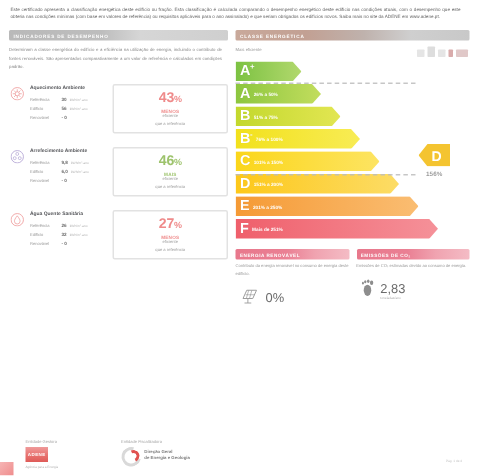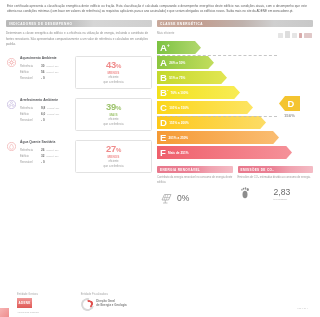--- a/index.html
+++ b/index.html
@@ -181,21 +181,21 @@
     padding-left: 3px;
   }
   .bval .num {
     font-size: 8.6px; font-weight: bold; color: #6b6b6b; line-height: 1;
   }
   .bval .num.thin { font-weight: normal; }
   .bunit {
     font-size: 2.2px; color: #b0b0b0; margin-top: 1px;
     filter: blur(0.2px);
   }
-  .bvalcol { display: flex; flex-direction: column; margin-left: 20px; }
+  .bvalcol { display: flex; flex-direction: column; }
 
   
   .footer {
     position: absolute; left: 5px; bottom: 4px;
     width: 304px; display: flex; gap: 42px; padding-left: 12px;
   }
   .fblock { display: flex; flex-direction: column; gap: 2px; }
   .fcap { font-size: 2.7px; color: #a9a9a9; filter: blur(0.2px); }
   .flogo { display: flex; align-items: center; gap: 2.5px; }
   .adene-mark {
@@ -305,21 +305,21 @@
               <span class="val">6,0</span>
               <span class="unit">kWh/m²·ano</span>
             </div>
             <div class="ind-row">
               <span class="lbl">Renovável</span>
               <span class="val">- 0</span>
             </div>
           </div>
         </div>
         <div class="ind-box">
-          <div class="ind-pct green"><span>39</span><span class="sm">%</span></div>
+          <div class="ind-pct green"><span>46</span><span class="sm">%</span></div>
           <div class="ind-word green">MAIS</div>
           <div class="ind-sub">eficiente</div>
           <div class="ind-sub">que a referência</div>
         </div>
       </div>
 
       <div class="ind">
         <div class="ind-icon">
           <svg viewBox="0 0 24 24">
               <circle cx="12" cy="12" r="11" fill="none" stroke="#efa0a0" stroke-width="1.6"></circle>

